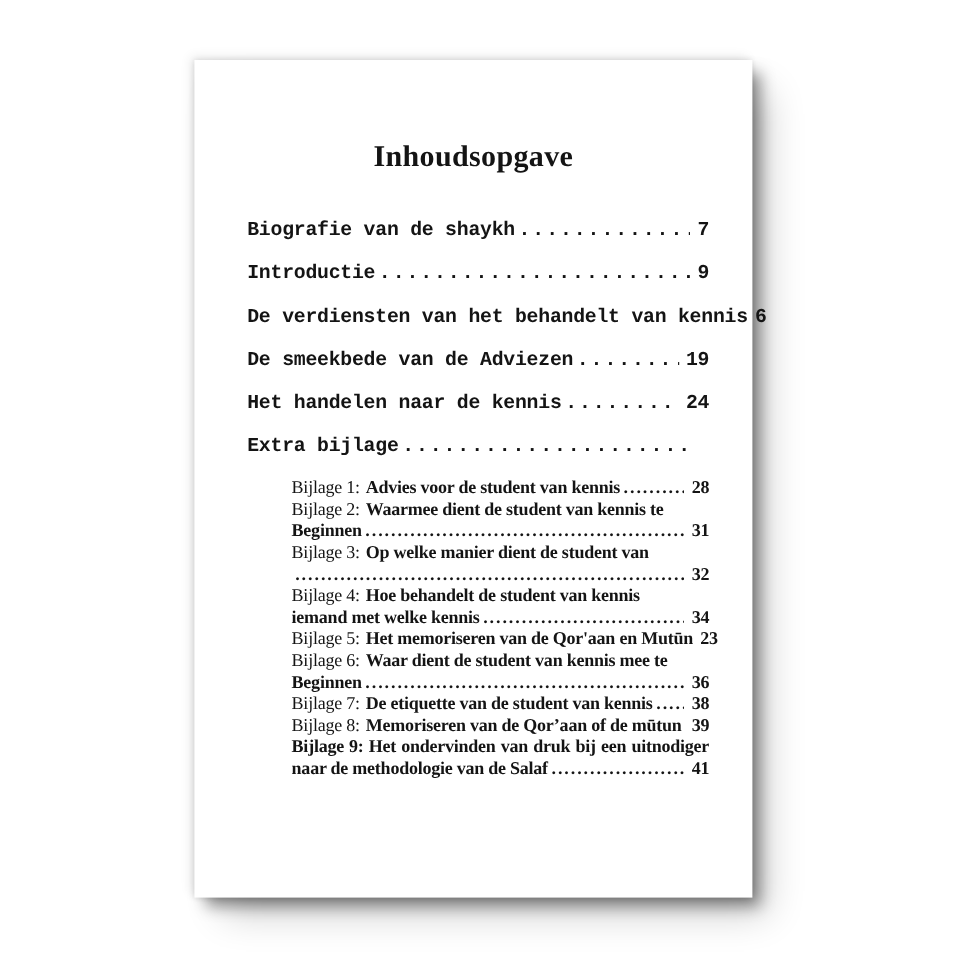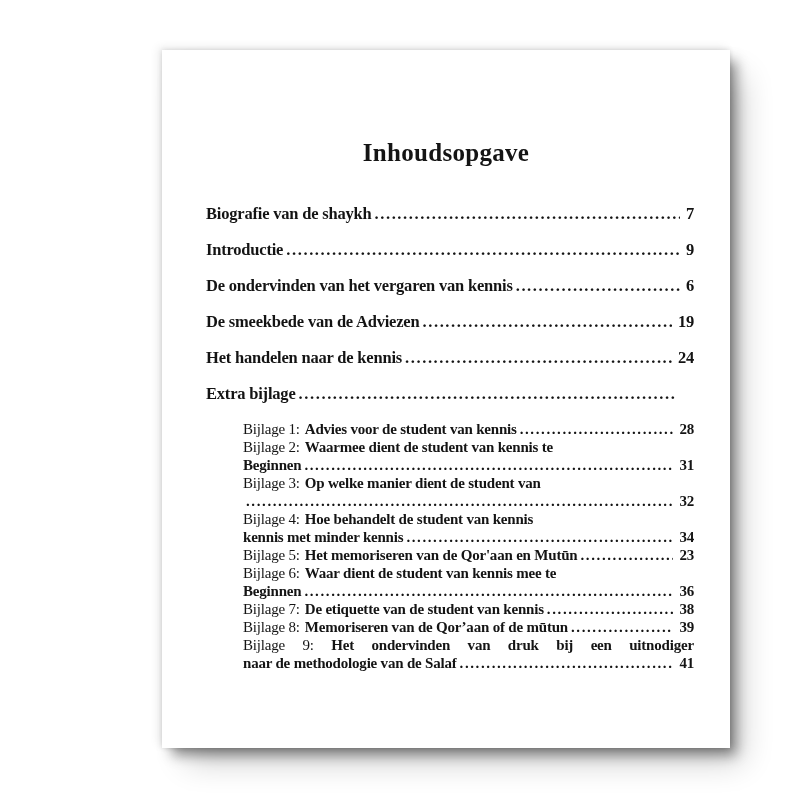--- a/index.html
+++ b/index.html
@@ -9,24 +9,24 @@
     height: 800px;
     background: #ffffff;
     font-family: "Liberation Serif", "DejaVu Serif", serif;
     color: #141414;
     overflow: hidden;
   }
   .sheet {
     position: absolute;
     left: 162px;
     top: 50px;
-    width: 568px;
+    width: 465px;
     height: 698px;
     box-sizing: border-box;
-    padding-top: 90px;
+    padding-top: 68px;
     background: #ffffff;
     box-shadow:
       0 0 5px rgba(0,0,0,0.13),
       -4px -3px 9px rgba(0,0,0,0.07),
       8px 9px 12px -2px rgba(0,0,0,0.42),
       18px 20px 30px -6px rgba(0,0,0,0.20);
   }
   .title {
     margin: 0;
     text-align: center;
@@ -41,20 +41,21 @@
   }
   .row {
     display: flex;
     align-items: baseline;
     line-height: 20px;
     height: 20px;
     margin-bottom: 16px;
     font-size: 16.5px;
     font-weight: bold;
     white-space: nowrap;
+    font-family: Liberation Mono, monospace;
   }
   .sub {
     margin: 12px 0 0 37px;
     font-size: 15px;
   }
   .line {
     display: flex;
     align-items: flex-end;
     line-height: 18px;
     height: 18px;
@@ -78,41 +79,41 @@
     padding-left: 3px;
   }
   .num {
     font-weight: bold;
     padding-left: 6px;
     text-align: right;
   }
   .no-num .dots { margin-right: 19px; }
   .spread { justify-content: space-between; }
   .spread .w { font-weight: bold; }
-  .spread .pw { font-weight: normal; margin-top: 20px; }
+  .spread .pw { font-weight: bold; margin-top: 20px; }
 </style>
 </head>
 <body>
 
 <div class="sheet">
   <h1 class="title">Inhoudsopgave</h1>
   <div class="toc">
     <div id="toc-main">
         <div class="row">
           <span class="label">Biografie van de shaykh</span>
           <span class="dots"></span>
           <span class="num">7</span>
         </div>
         <div class="row">
           <span class="label">Introductie</span>
           <span class="dots"></span>
           <span class="num">9</span>
         </div>
         <div class="row">
-          <span class="label">De ondervinden van het vergaren van kennis</span>
+          <span class="label">De verdiensten van het behandelt van kennis</span>
           <span class="dots"></span>
           <span class="num">6</span>
         </div>
         <div class="row">
           <span class="label">De smeekbede van de Adviezen</span>
           <span class="dots"></span>
           <span class="num">19</span>
         </div>
         <div class="row">
           <span class="label">Het handelen naar de kennis</span>
@@ -146,21 +147,21 @@
         </div>
         <div class="line">
           <span class="dots"></span>
           <span class="num">32</span>
         </div>
         <div class="line">
           <span class="prefix">Bijlage 4:</span>
           <span class="btext">Hoe behandelt de student van kennis</span>
         </div>
         <div class="line">
-          <span class="btext">kennis met minder kennis</span>
+          <span class="btext">iemand met welke kennis</span>
           <span class="dots"></span>
           <span class="num">34</span>
         </div>
         <div class="line">
           <span class="prefix">Bijlage 5:</span>
           <span class="btext">Het memoriseren van de Qor'aan en Mutūn</span>
           <span class="dots"></span>
           <span class="num">23</span>
         </div>
         <div class="line">

